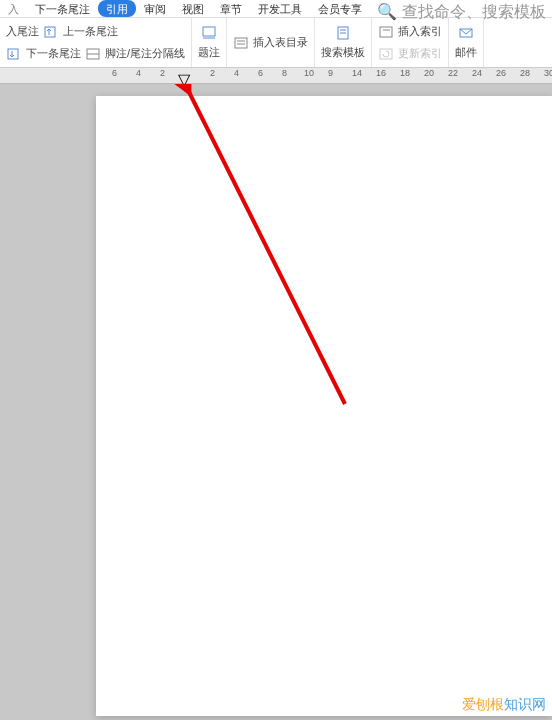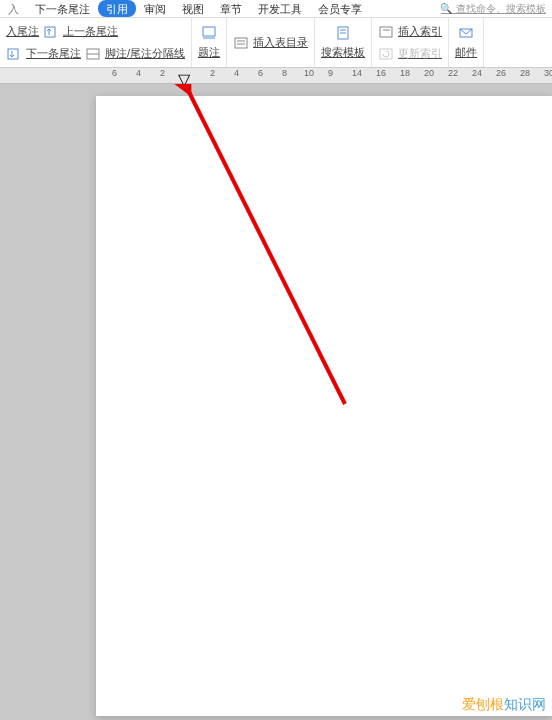--- a/index.html
+++ b/index.html
@@ -2,25 +2,25 @@
 <html><head>
 <meta charset="utf-8">
 <style>
 * { margin: 0; padding: 0; box-sizing: border-box; font-family: "Microsoft YaHei", sans-serif; }
 body { width: 552px; height: 720px; background: #f0f0f0; overflow: hidden; position: relative; }
 
 .menubar { display: flex; height: 18px; background: #fff; border-bottom: 1px solid #ddd; font-size: 11px; }
 .menubar .tab { padding: 2px 8px; color: #333; white-space: nowrap; }
 .menubar .tab.partial { color: #888; }
 .menubar .tab.active { background: #2a7de1; color: #fff; border-radius: 8px; }
-.menubar .search-hint { margin-left: auto; padding: 2px 6px; color: #999; font-size: 10px; text-decoration: underline; }
+.menubar .search-hint { margin-left: auto; padding: 2px 6px; color: #999; font-size: 16px; }
 
 .ribbon { display: flex; height: 50px; background: #fff; border-bottom: 1px solid #ccc; }
 .ribbon .group { display: flex; flex-direction: column; padding: 2px 6px; border-right: 1px solid #e5e5e5; justify-content: center; }
-.ribbon .row { display: flex; align-items: center; gap: 4px; height: 22px; font-size: 11px; color: #444; text-decoration: underline; }
+.ribbon .row { display: flex; align-items: center; gap: 4px; height: 22px; font-size: 11px; color: #444; }
 .ribbon .row.single { height: 44px; flex-direction: column; justify-content: center; }
 .ribbon .ico { width: 16px; height: 16px; display: inline-block; }
 .ribbon .lbl { white-space: nowrap; }
 
 .ruler-wrap { position: relative; height: 16px; background: #e8e8e8; border-bottom: 1px solid #bbb; }
 .ruler { position: absolute; left: 0; right: 0; top: 0; height: 16px; }
 .ruler .tick { position: absolute; top: 0; font-size: 9px; color: #666; }
 .ruler .indent { position: absolute; top: 2px; width: 10px; height: 10px; }
 
 .workspace { position: relative; height: 636px; background: #c8c8c8; }

